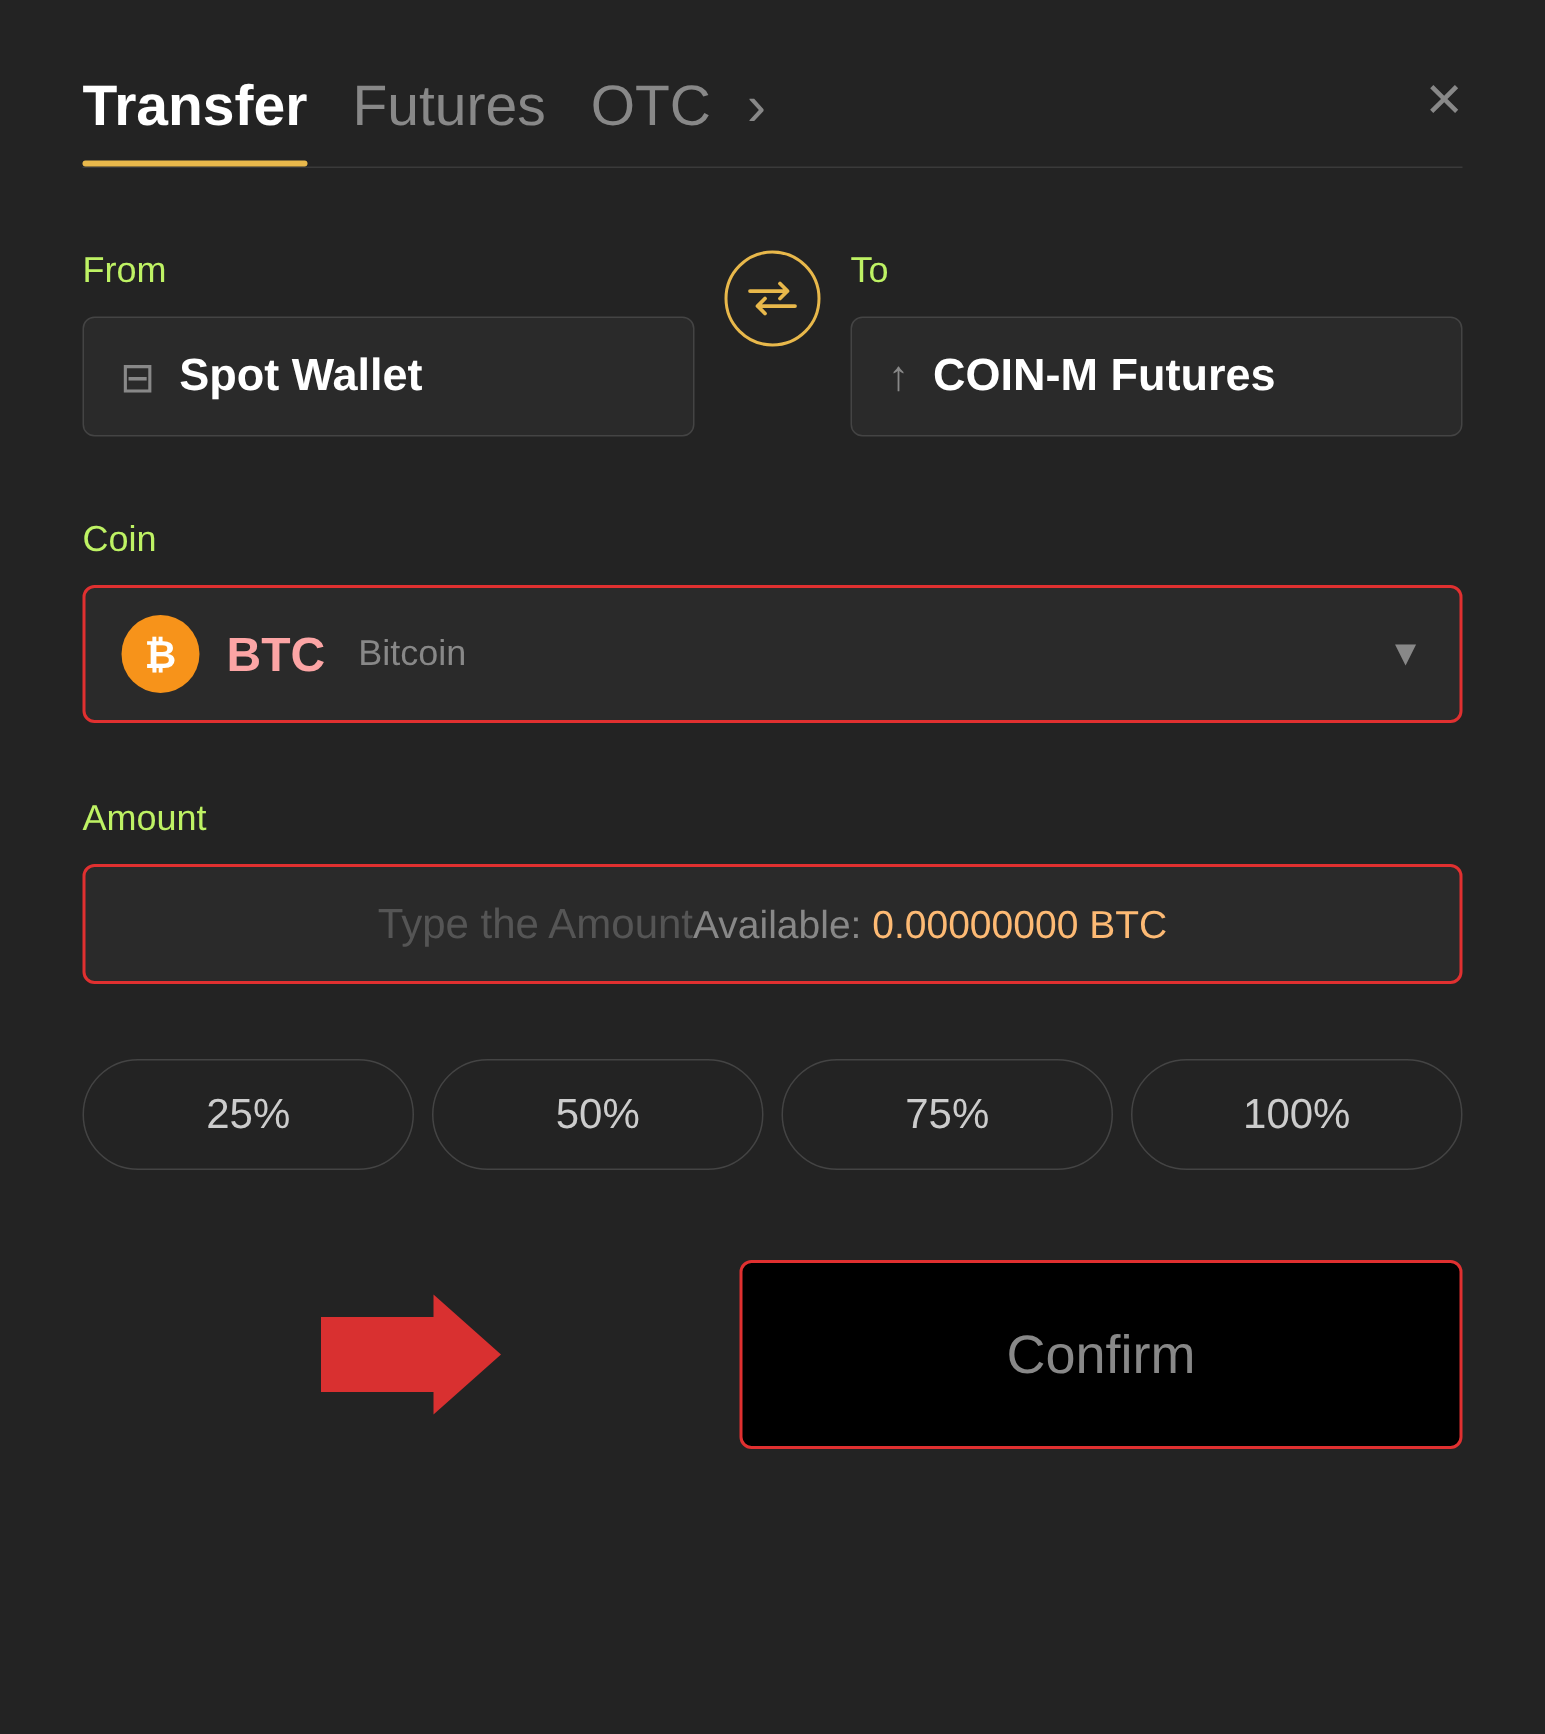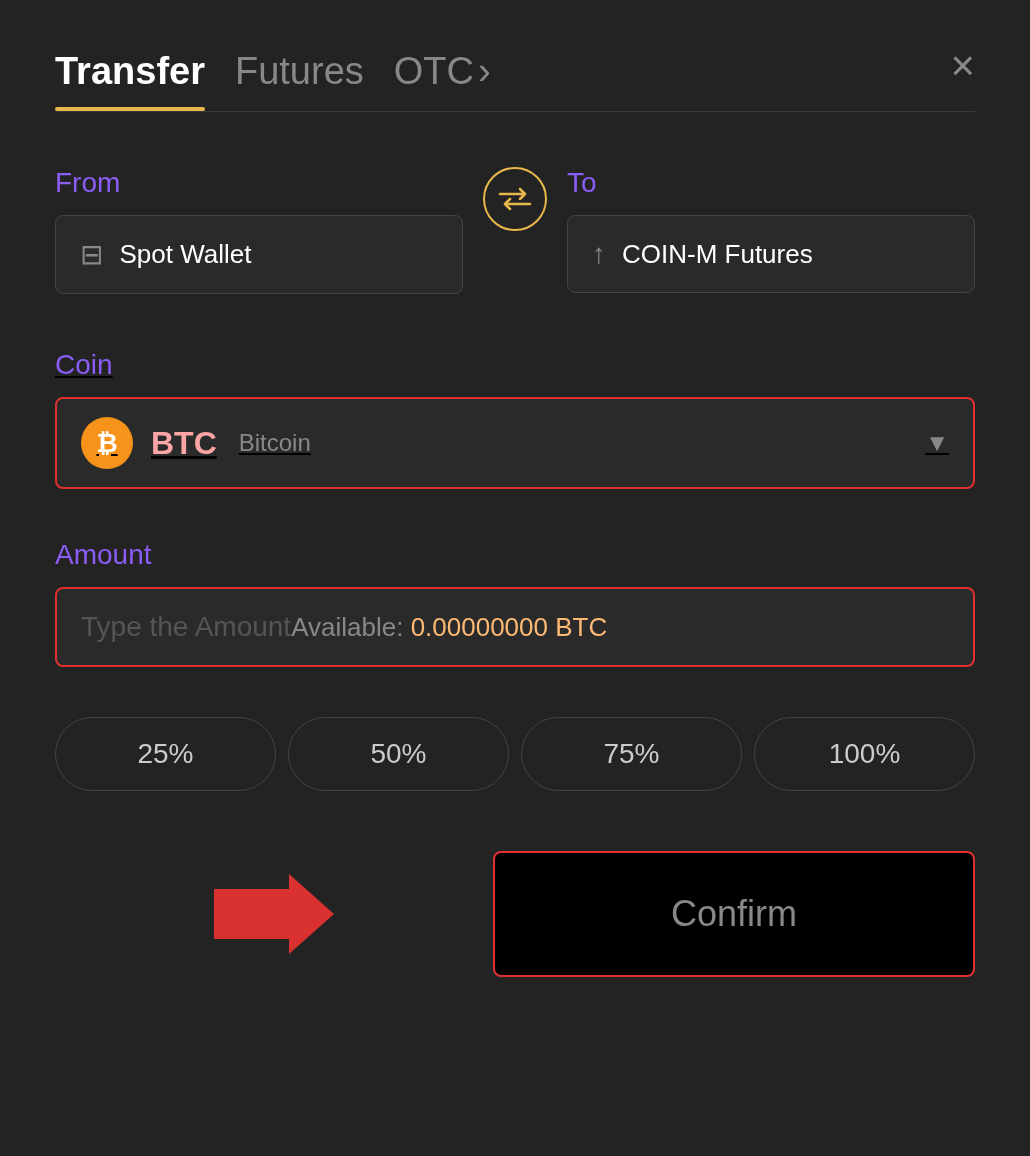--- a/index.html
+++ b/index.html
@@ -56,21 +56,21 @@
       color: #888;
     }
 
     .otc-tab {
       font-size: 38px;
       color: #888;
       cursor: pointer;
       padding-bottom: 18px;
       display: flex;
       align-items: center;
-      gap: 4px;
+      gap: 24px;
     }
 
     .close-btn {
       position: absolute;
       top: 45px;
       right: 55px;
       font-size: 42px;
       color: #888;
       cursor: pointer;
       line-height: 1;
@@ -89,44 +89,44 @@
       align-items: flex-start;
       gap: 20px;
       margin-bottom: 55px;
     }
 
     .from-block, .to-block {
       flex: 1;
     }
 
     .field-label {
-      font-size: 28px;
-      color: #8b5cf6;
+      font-size: 24px;
+      color: #bef264;
       margin-bottom: 16px;
     }
 
     .wallet-box {
       border: 1.5px solid #444;
       border-radius: 8px;
       padding: 22px 24px;
       display: flex;
       align-items: center;
       gap: 16px;
       background: #2a2a2a;
     }
 
     .wallet-icon {
       font-size: 28px;
       color: #888;
     }
 
     .wallet-text {
-      font-size: 26px;
+      font-size: 30px;
       color: #fff;
-      font-weight: 400;
+      font-weight: 700;
     }
 
     .swap-btn-container {
       display: flex;
       align-items: flex-end;
       padding-bottom: 14px;
       flex-shrink: 0;
     }
 
     .swap-btn {
@@ -139,21 +139,20 @@
       align-items: center;
       justify-content: center;
       cursor: pointer;
       color: #e8b84b;
       font-size: 28px;
     }
 
     
     .coin-section {
       margin-bottom: 50px;
-      text-decoration: underline;
     }
 
     .coin-dropdown {
       border: 2.5px solid #e03030;
       border-radius: 8px;
       padding: 18px 24px;
       background: #2a2a2a;
       display: flex;
       align-items: center;
       gap: 18px;
@@ -198,21 +197,21 @@
       margin-bottom: 50px;
     }
 
     .amount-input-box {
       border: 2.5px solid #e03030;
       border-radius: 8px;
       padding: 22px 24px;
       background: #2a2a2a;
       display: flex;
       align-items: center;
-      justify-content: flex-start;
+      justify-content: center;
       margin-top: 16px;
     }
 
     .amount-placeholder {
       font-size: 28px;
       color: #555;
     }
 
     .available-text {
       font-size: 26px;

